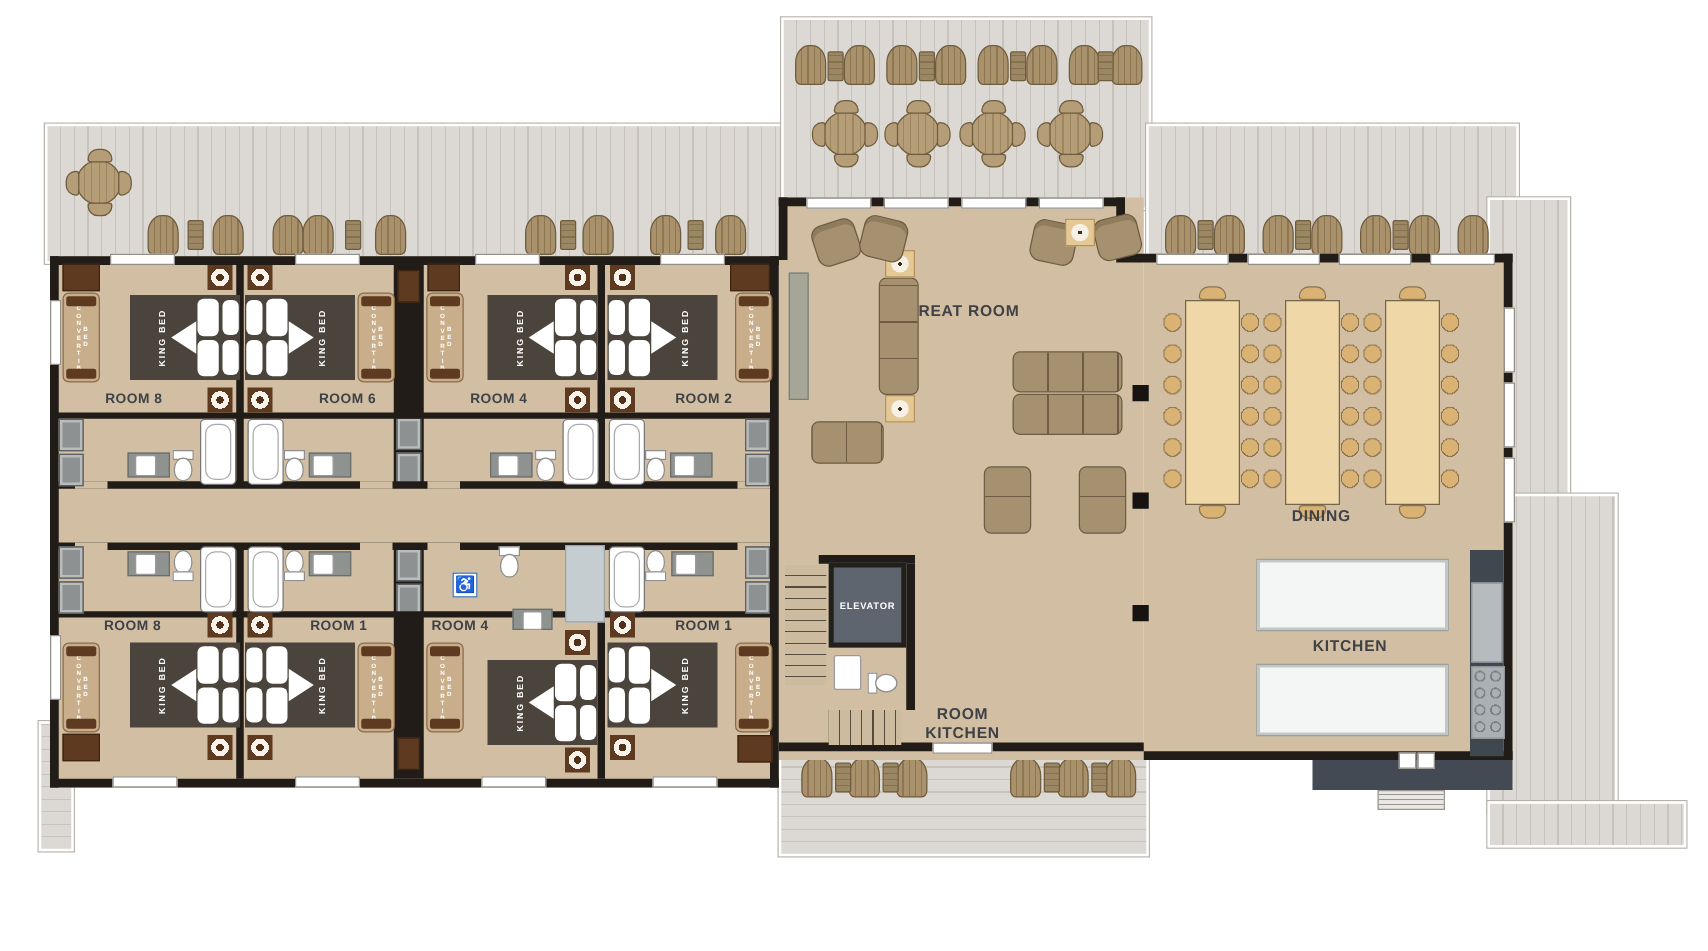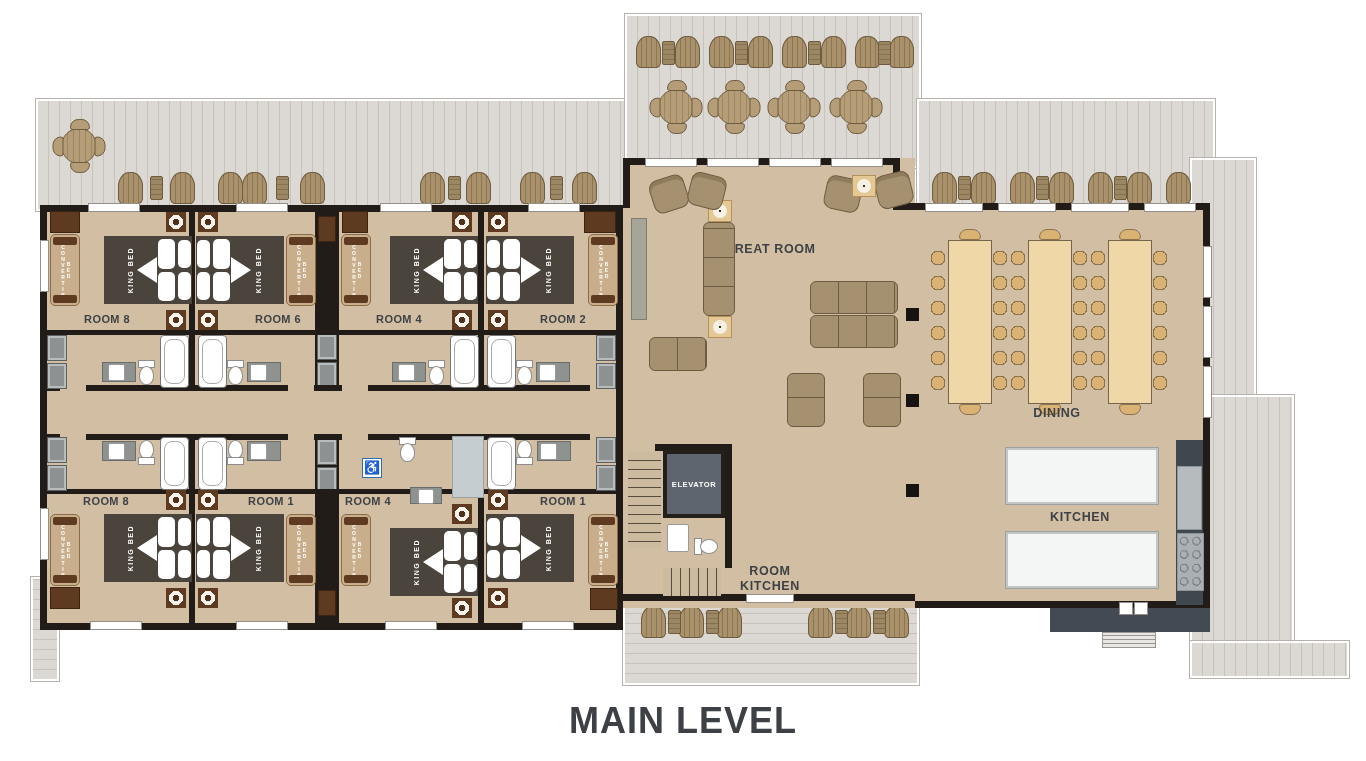--- a/index.html
+++ b/index.html
@@ -543,14 +543,13 @@
   <div class="ktable" style="left:1006px;top:532px"></div>
   <div class="lbl area-lbl" style="left:1080px;top:510px">KITCHEN</div>
   <div class="counter" style="left:1176px;top:440px;width:27px;height:165px"></div>
   <div class="appl" style="left:1177px;top:466px;width:25px;height:64px"></div>
   <div class="burners" style="left:1177px;top:533px;width:25px;height:56px"></div>
   <div class="porch" style="left:1050px;top:608px;width:160px;height:24px"></div>
   <div class="win" style="left:1119px;top:602px;width:14px;height:13px"></div>
   <div class="win" style="left:1134px;top:602px;width:14px;height:13px"></div>
   <div class="steps" style="left:1102px;top:632px;width:52px;height:14px"></div>
 
-  <div class="title" style="top:700px">MAIN LEVEL</div>
 </div>
 
 </body></html>

